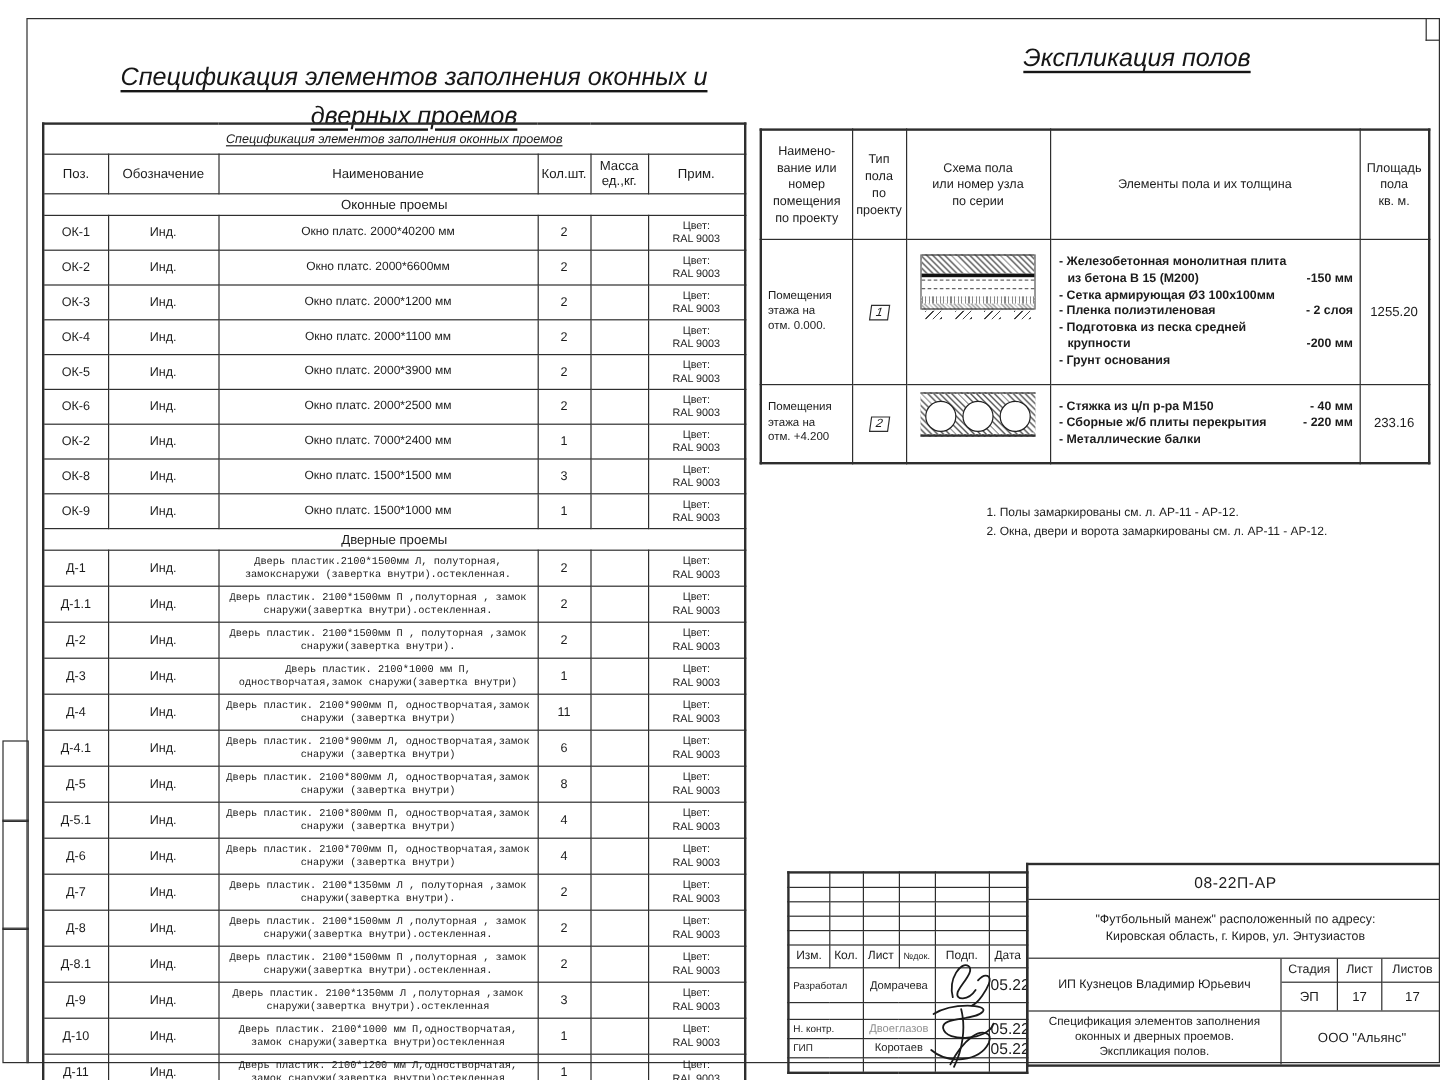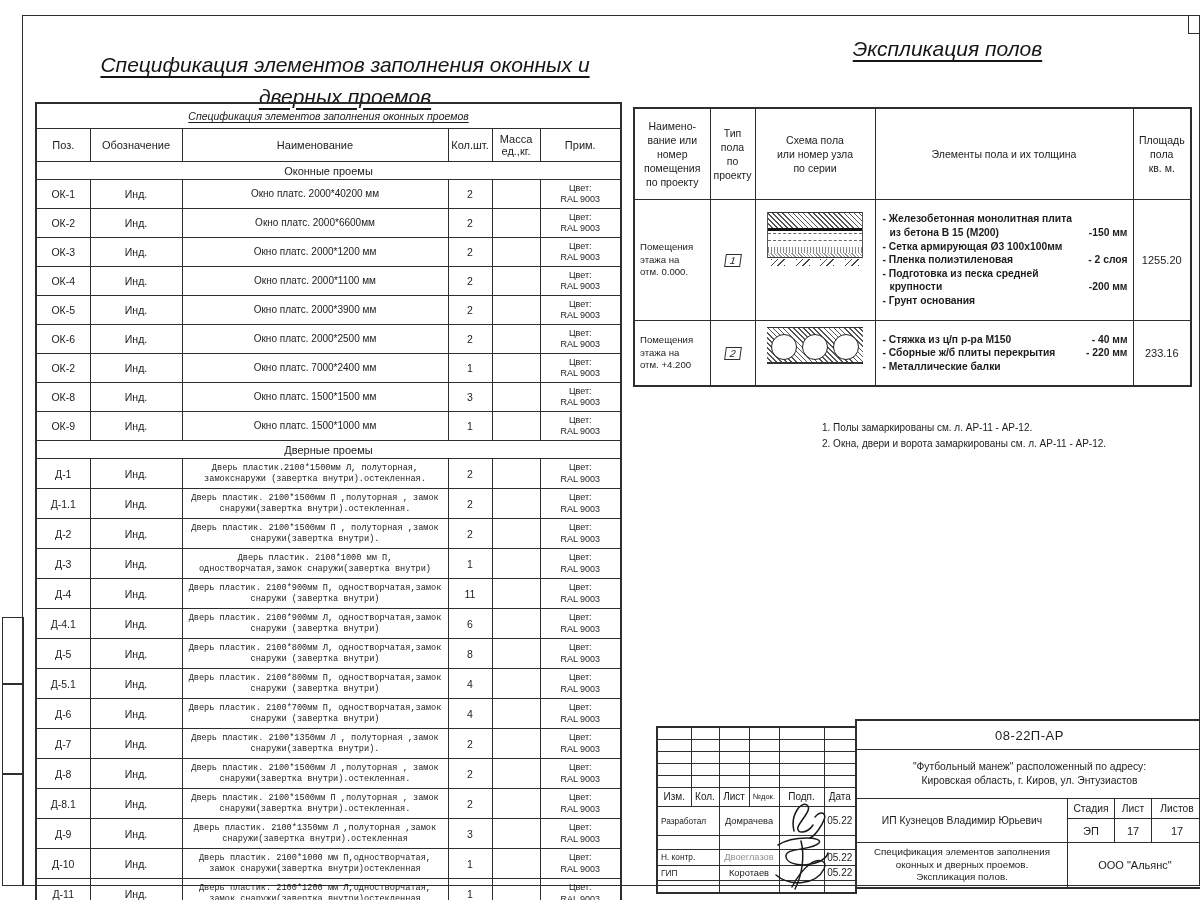--- a/index.html
+++ b/index.html
@@ -84,21 +84,21 @@
   .notes{position:absolute;left:822px;top:420px;font-size:10px;line-height:1.55;white-space:pre-line;}
 
   
   .tb-left{position:absolute;left:656px;top:726px;}
   .tb-left table{width:199px;border:2px solid #2e2e2e;}
   .tb-left td{font-size:8.5px;text-align:center;padding:0 1px;}
   .tb-left .hdr td{font-size:10px;}
   .tb-left .hdr td.small{font-size:7.5px;}
   .tb-left td.role{text-align:left;padding-left:3px;font-size:8.3px;}
   .tb-left td.pname{font-size:9.3px;}
-  .tb-left td.date{font-size:10px;}
+  .tb-left td.date{font-size:13px;}
   .gray{color:#8f8f8f;margin-left:24px;}
 
   .tb-right{position:absolute;left:855px;top:719px;width:345px;height:166px;
             border-top:2px solid #2e2e2e;border-bottom:2px solid #2e2e2e;border-left:2px solid #2e2e2e;}
   .tbr-row{box-sizing:border-box;}
   .docnum{height:29px;border-bottom:1px solid #2e2e2e;display:flex;align-items:center;
           justify-content:center;font-size:13px;letter-spacing:0.5px;}
   .addr{height:49px;border-bottom:1px solid #2e2e2e;display:flex;align-items:center;
         justify-content:center;text-align:center;font-size:10.3px;line-height:1.35;white-space:pre-line;}
   .mid{height:44px;border-bottom:1px solid #2e2e2e;display:flex;}

